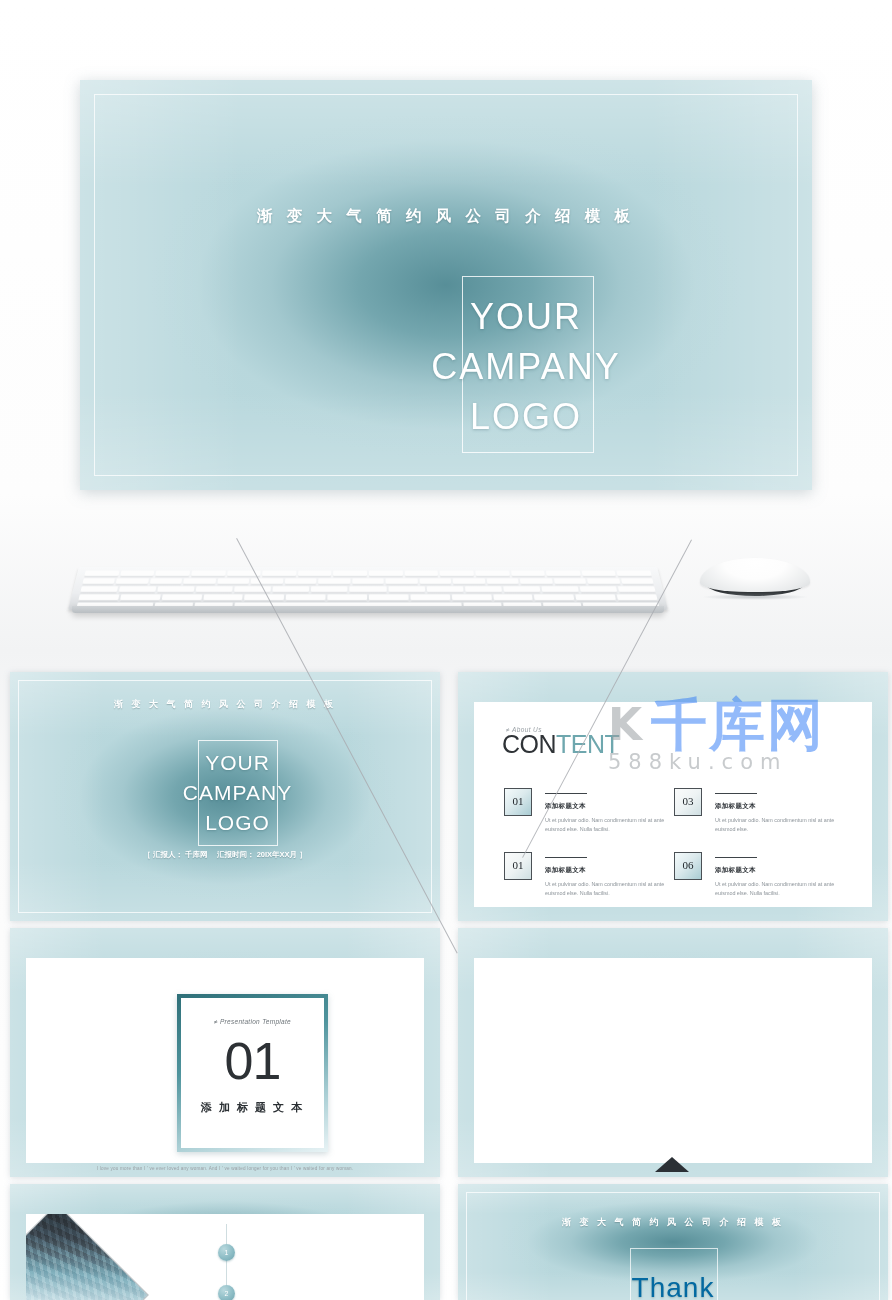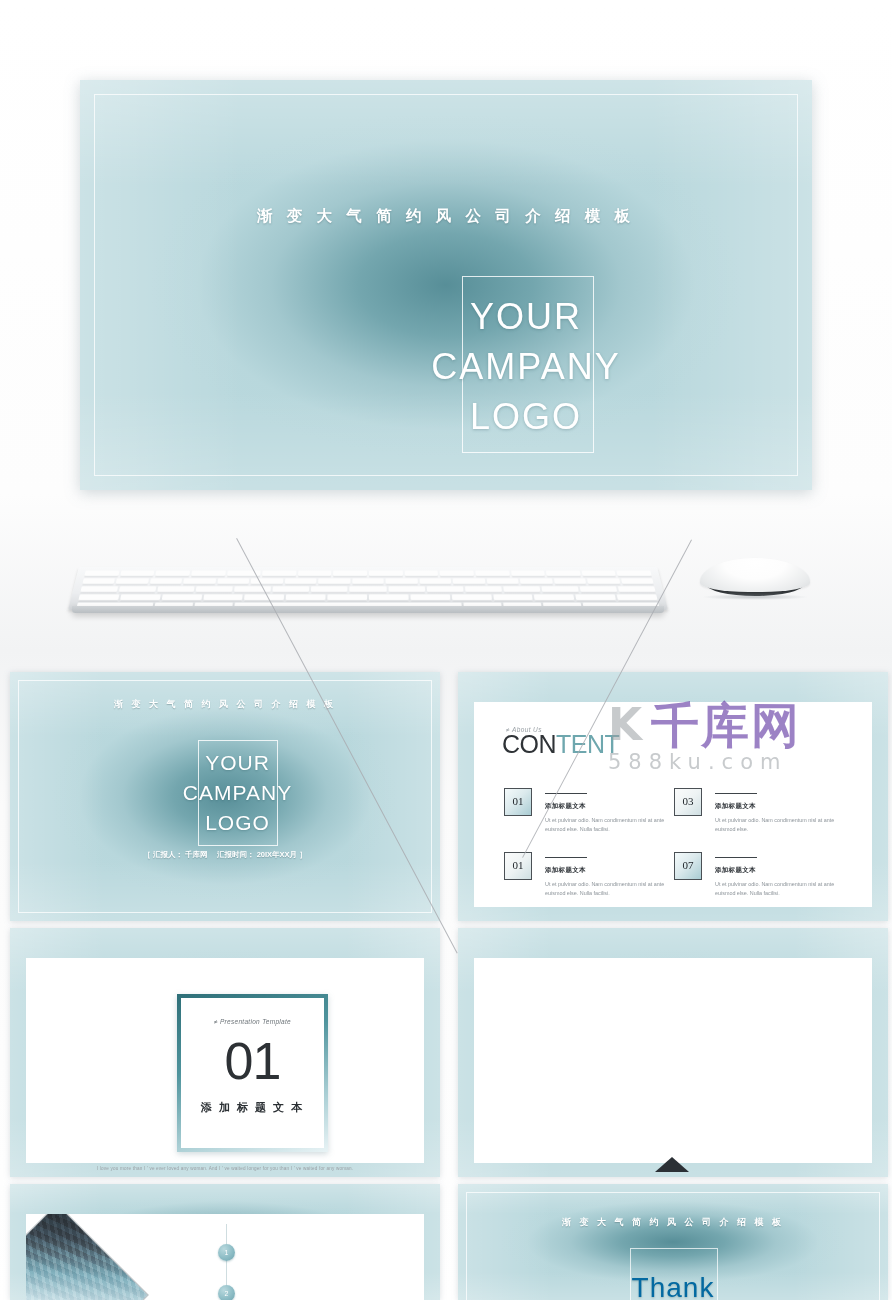--- a/index.html
+++ b/index.html
@@ -203,21 +203,21 @@
   
   .wm{position:absolute;z-index:8;pointer-events:none;}
   .wm-main{left:608px;top:702px;}
   .wm-row{display:flex;align-items:center;gap:7px;}
   .wm-k{
     width:36px;height:44px;position:relative;
     color:#9a9fa3;font-size:44px;line-height:44px;font-weight:bold;
     font-family:"DejaVu Sans",sans-serif;opacity:.55;
   }
   .wm-cn{
-    font-size:48px;line-height:46px;color:#4c1d95;font-weight:bold;
+    font-size:56px;line-height:46px;color:#3b82f6;font-weight:bold;
     letter-spacing:2px;opacity:.55;font-family:"DejaVu Sans",sans-serif;
   }
   .wm-url{
     margin-top:2px;font-size:21px;letter-spacing:7px;color:#a3a8ac;
     opacity:.6;font-family:"DejaVu Sans",sans-serif;
   }
 </style>
 </head>
 <body>
 
@@ -372,21 +372,21 @@
     </div>
 
     <div class="c-item" style="left:30px;top:150px;">
       <div class="c-num alt">01</div>
       <div class="c-rule"></div>
       <div class="c-t">添加标题文本</div>
       <div class="c-b">Ut et pulvinar odio.  Nam condimentum nisl at ante euismod else.  Nulla facilisi.</div>
     </div>
 
     <div class="c-item" style="left:200px;top:150px;">
-      <div class="c-num">07</div>
+      <div class="c-num">06</div>
       <div class="c-rule"></div>
       <div class="c-t">添加标题文本</div>
       <div class="c-b">Ut et pulvinar odio.  Nam condimentum nisl at ante euismod else.  Nulla facilisi.</div>
     </div>
   </div>
 </div>
 
 <div class="thumb t-w room" style="left:10px;top:928px;">
   <div class="wall"></div>
   <div class="wall2"></div>

